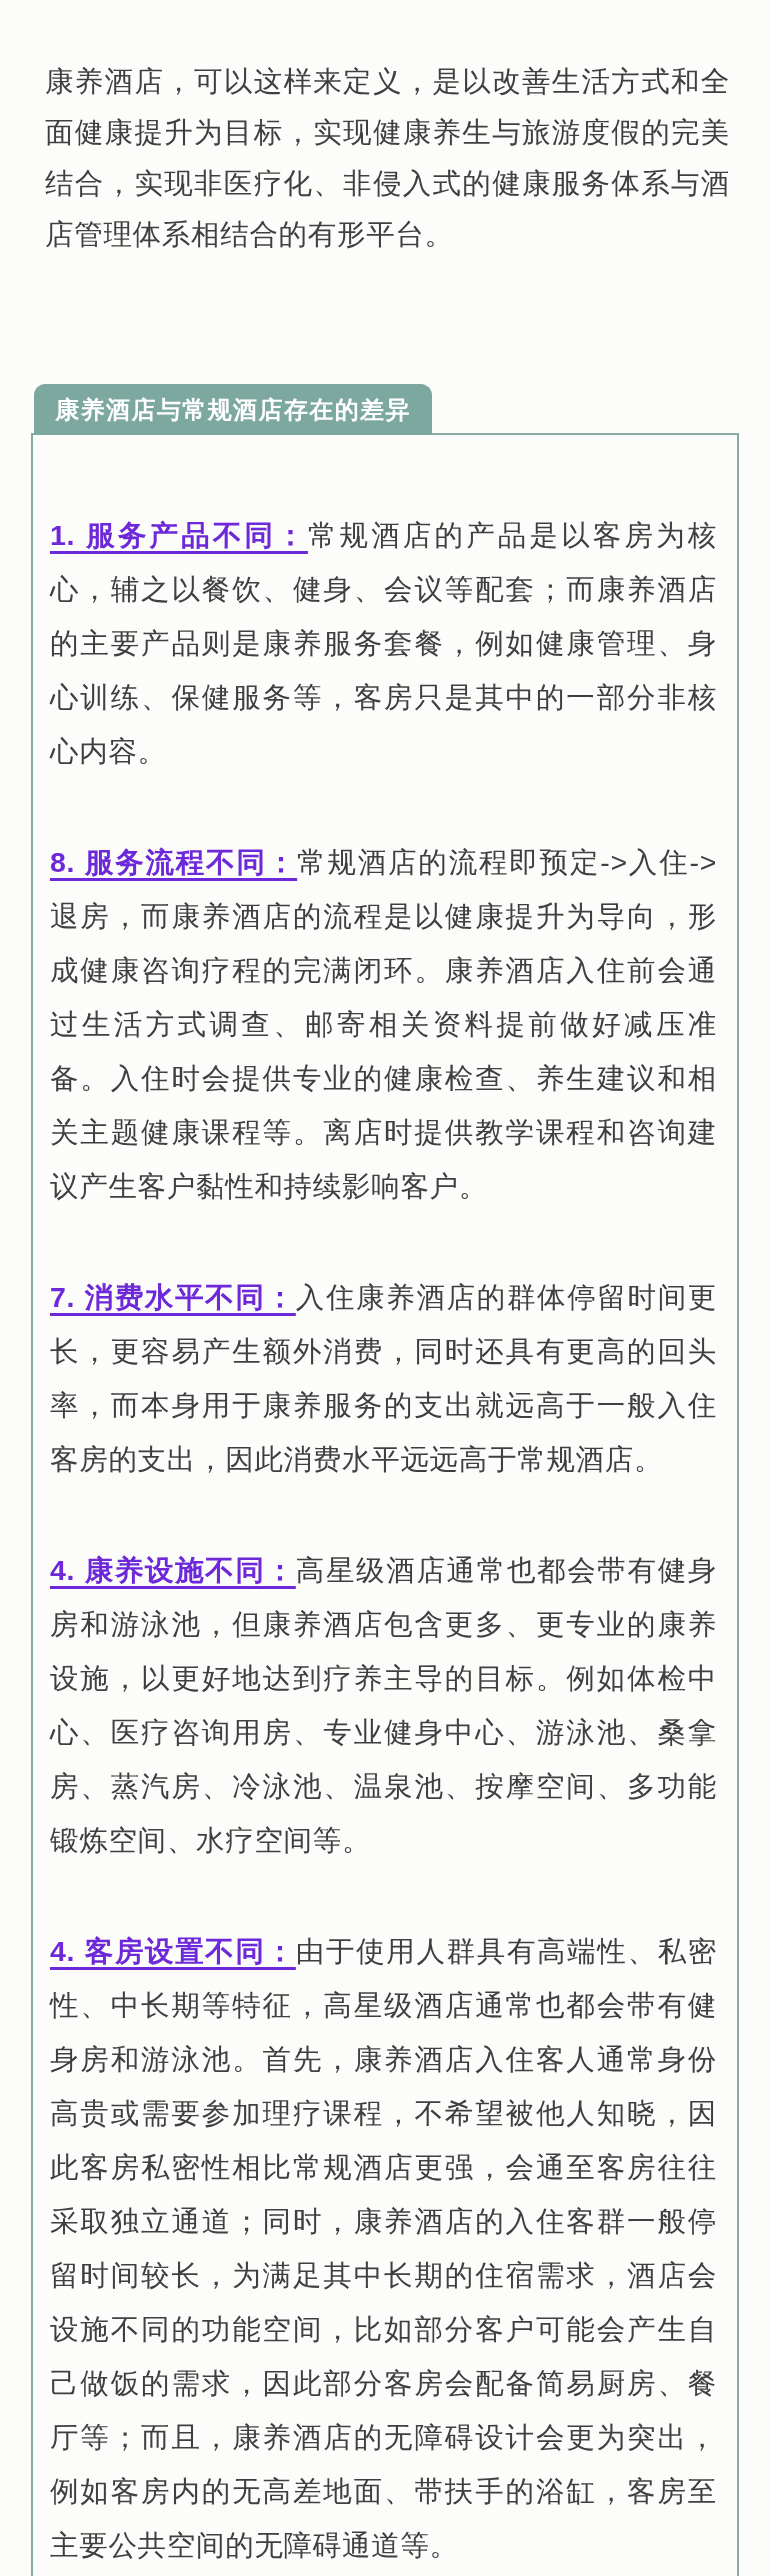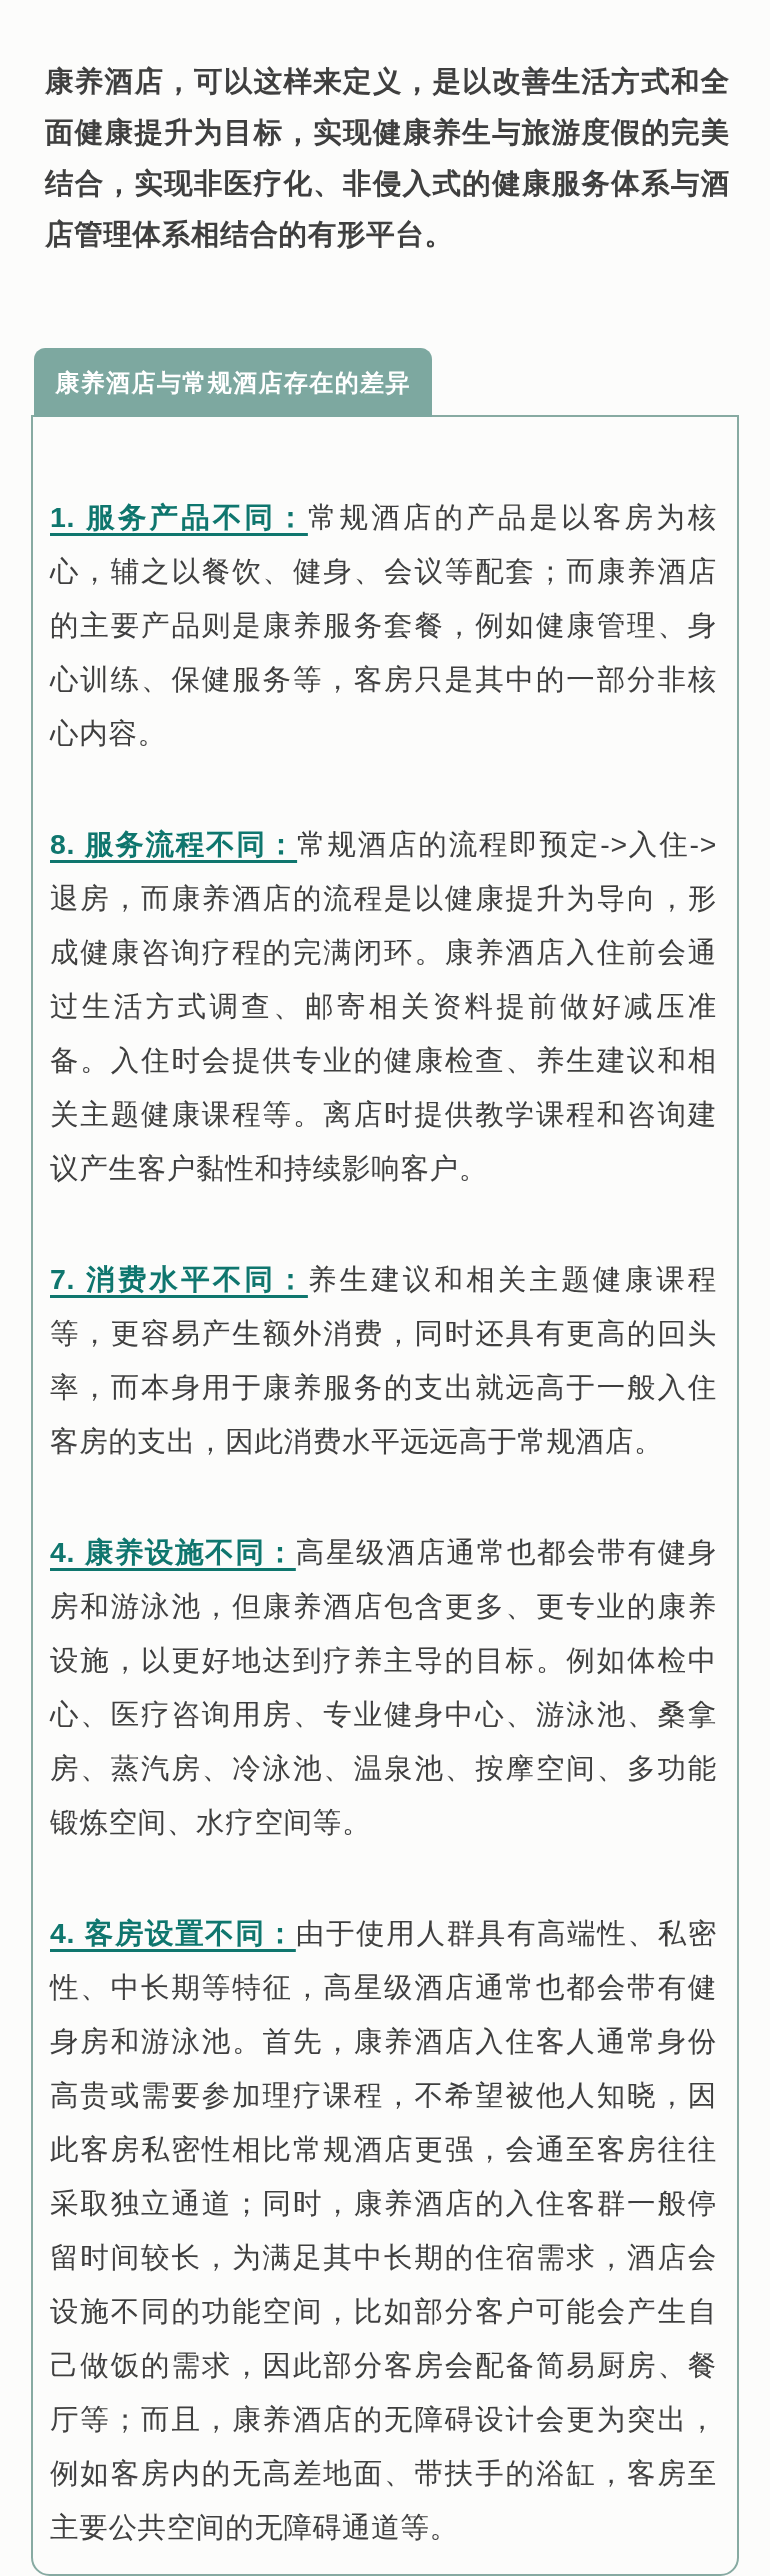--- a/index.html
+++ b/index.html
@@ -16,36 +16,36 @@
     overflow: hidden;
   }
   .intro {
     margin: 56px 40px 0 45px;
     font-size: 28.5px;
     line-height: 51px;
     letter-spacing: 0.7px;
     color: #3f3f3f;
     text-align: justify;
     text-justify: inter-ideograph;
-    font-weight: bold;
   }
   .diff {
     margin: 88px 31px 0 31px;
   }
   .badge {
     position: relative;
     z-index: 1;
     display: inline-flex;
     align-items: center;
     margin-left: 2.9px;
     margin-bottom: -2.1px;
-    height: 69px;
+    height: 51px;
     padding: 0 21.4px;
     background: #7da8a0;
     border-radius: 11.4px 11.4px 0 0;
+    margin-top: 36px;
   }
   .badge span {
     color: #ffffff;
     font-size: 24px;
     font-weight: bold;
     letter-spacing: 1.4px;
   }
   .box {
     border: 2.1px solid #87aaa2;
     border-radius: 0 0 18.5px 18.5px;
@@ -57,21 +57,21 @@
     font-size: 28.5px;
     line-height: 54px;
     letter-spacing: 0.7px;
     color: #3f3f3f;
     text-align: justify;
     text-justify: inter-ideograph;
   }
   .sec:last-child { margin-bottom: 0; }
   .sec-heading {
     font-weight: bold;
-    color: #0f766e;
+    color: #6d28d9;
     text-decoration: underline;
     text-decoration-thickness: 2.5px;
     text-underline-offset: 6.4px;
   }
 </style>
 </head>
 <body>
 
 <div class="page" style="background: rgb(252, 252, 251);">
 
@@ -87,21 +87,21 @@
 
   <p class="sec">
     <span class="sec-heading">1. 服务产品不同：</span><span class="sec-body">常规酒店的产品是以客房为核心，辅之以餐饮、健身、会议等配套；而康养酒店的主要产品则是康养服务套餐，例如健康管理、身心训练、保健服务等，客房只是其中的一部分非核心内容。</span>
   </p>
 
   <p class="sec">
     <span class="sec-heading">8. 服务流程不同：</span><span class="sec-body">常规酒店的流程即预定-&gt;入住-&gt;退房，而康养酒店的流程是以健康提升为导向，形成健康咨询疗程的完满闭环。康养酒店入住前会通过生活方式调查、邮寄相关资料提前做好减压准备。入住时会提供专业的健康检查、养生建议和相关主题健康课程等。离店时提供教学课程和咨询建议产生客户黏性和持续影响客户。</span>
   </p>
 
   <p class="sec">
-    <span class="sec-heading">7. 消费水平不同：</span><span class="sec-body">养生建议和相关主题健康课程等，更容易产生额外消费，同时还具有更高的回头率，而本身用于康养服务的支出就远高于一般入住客房的支出，因此消费水平远远高于常规酒店。</span>
+    <span class="sec-heading">7. 消费水平不同：</span><span class="sec-body">入住康养酒店的群体停留时间更长，更容易产生额外消费，同时还具有更高的回头率，而本身用于康养服务的支出就远高于一般入住客房的支出，因此消费水平远远高于常规酒店。</span>
   </p>
 
   <p class="sec">
     <span class="sec-heading">4. 康养设施不同：</span><span class="sec-body">高星级酒店通常也都会带有健身房和游泳池，但康养酒店包含更多、更专业的康养设施，以更好地达到疗养主导的目标。例如体检中心、医疗咨询用房、专业健身中心、游泳池、桑拿房、蒸汽房、冷泳池、温泉池、按摩空间、多功能锻炼空间、水疗空间等。</span>
   </p>
 
   <p class="sec">
     <span class="sec-heading">4. 客房设置不同：</span><span class="sec-body">由于使用人群具有高端性、私密性、中长期等特征，高星级酒店通常也都会带有健身房和游泳池。首先，康养酒店入住客人通常身份高贵或需要参加理疗课程，不希望被他人知晓，因此客房私密性相比常规酒店更强，会通至客房往往采取独立通道；同时，康养酒店的入住客群一般停留时间较长，为满足其中长期的住宿需求，酒店会设施不同的功能空间，比如部分客户可能会产生自己做饭的需求，因此部分客房会配备简易厨房、餐厅等；而且，康养酒店的无障碍设计会更为突出，例如客房内的无高差地面、带扶手的浴缸，客房至主要公共空间的无障碍通道等。</span>
   </p>
 </div>

